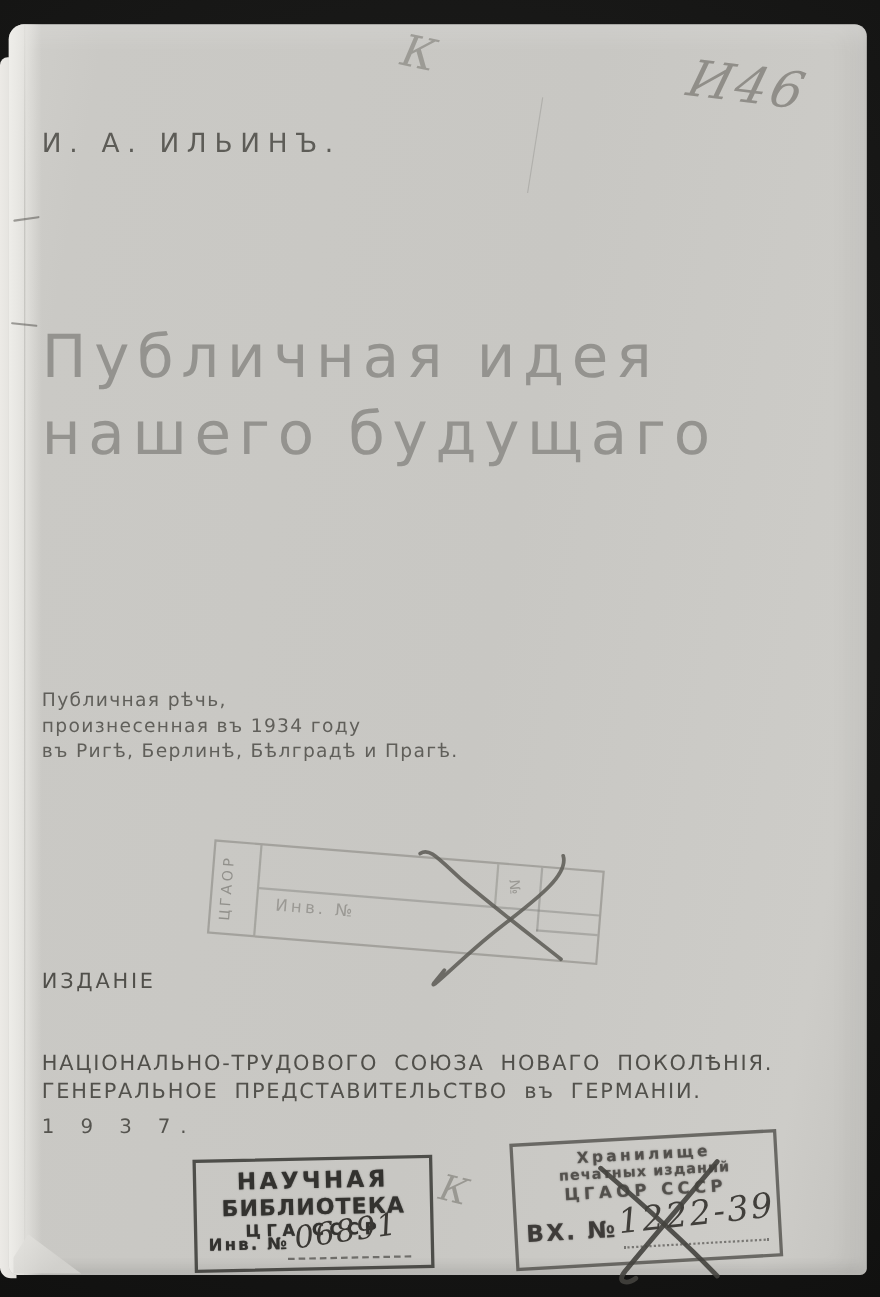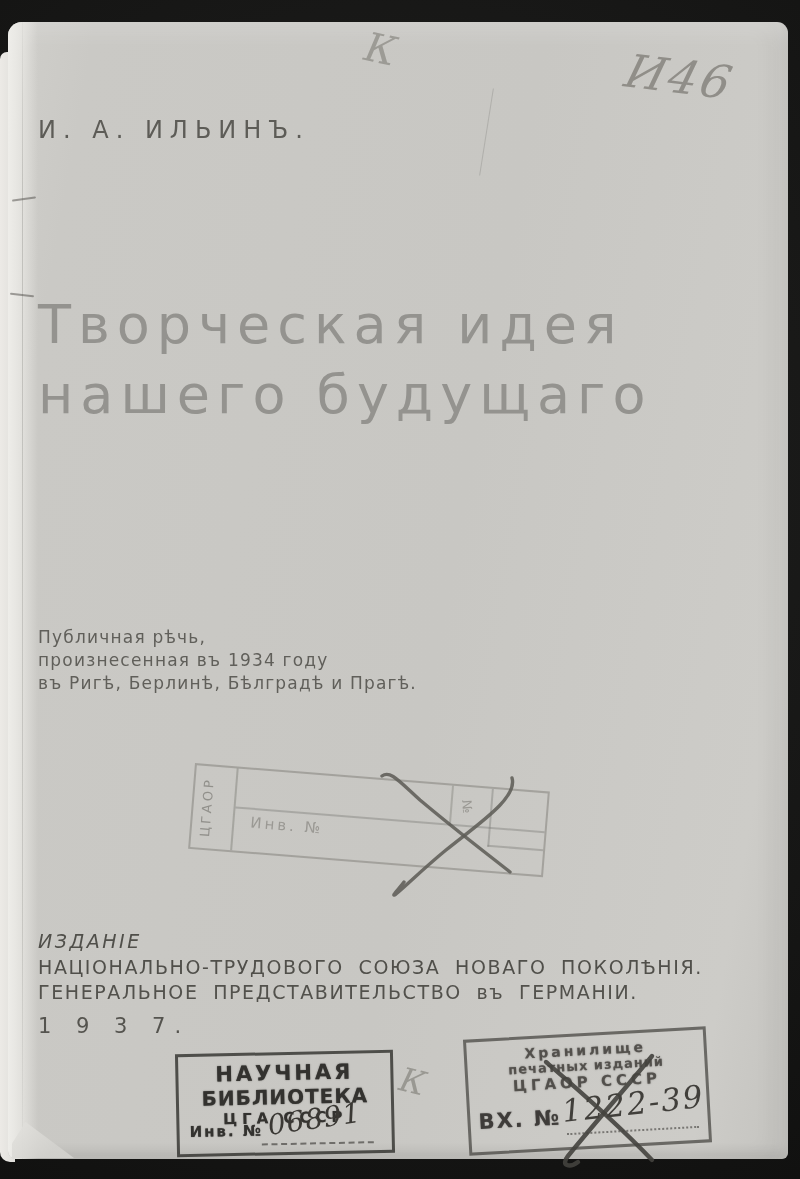--- a/index.html
+++ b/index.html
@@ -41,24 +41,24 @@
   .shelf-code{position:absolute;left:618px;top:28px;font-size:46px;letter-spacing:3px;
     transform:rotate(7deg) skewX(-8deg);color:rgba(134,132,126,.85);}
   .mark-bottom-k{position:absolute;left:392px;top:1040px;font-size:33px;transform:rotate(14deg);color:rgba(122,120,114,.6);}
 
   
   .centered{position:absolute;left:30px;right:22px;text-align:left;}
   .author{top:94px;font-size:24px;letter-spacing:7px;color:#5d5c57;}
   .title{top:268px;font-size:54px;line-height:70px;letter-spacing:7px;color:#94938f;font-weight:400;}
   .subtitle{top:488px;font-size:27px;letter-spacing:2.5px;color:#797873;}
   .speech{top:604px;font-size:17px;line-height:23px;letter-spacing:1.2px;color:#605f5a;}
-  .imprint1{top:908px;font-size:19px;letter-spacing:2.5px;color:#504f4a;font-style:italic;}
+  .imprint1{top:859px;font-size:19px;letter-spacing:2.5px;color:#504f4a;}
   .imprint2{top:934px;font-size:19px;letter-spacing:1.6px;word-spacing:7px;color:#504f4a;}
   .imprint3{top:959px;font-size:19px;letter-spacing:1.6px;word-spacing:7px;color:#52514c;}
-  .year{top:992px;font-size:21px;letter-spacing:9px;color:#55544f;}
+  .year{top:992px;font-size:18px;letter-spacing:9px;color:#55544f;}
 
   
   .acc-stamp{position:absolute;left:187px;top:741px;width:352px;height:82px;
     border:2px solid rgba(125,124,118,.5);transform:rotate(4.6deg);transform-origin:left top;}
   .acc-stamp .vline1{position:absolute;left:40px;top:0;bottom:0;width:2px;background:rgba(125,124,118,.45);}
   .acc-stamp .hline1{position:absolute;left:42px;right:0;top:38px;height:2px;background:rgba(125,124,118,.42);}
   .acc-stamp .vline2{position:absolute;left:256px;top:0;height:40px;width:2px;background:rgba(125,124,118,.4);}
   .acc-stamp .vline3{position:absolute;left:296px;top:0;height:58px;width:2px;background:rgba(125,124,118,.42);}
   .acc-stamp .hline2{position:absolute;left:296px;right:0;top:56px;height:2px;background:rgba(125,124,118,.42);}
   .acc-side{position:absolute;left:6px;top:4px;height:74px;writing-mode:vertical-rl;transform:rotate(180deg);
@@ -106,21 +106,21 @@
     <div class="top-crease"></div>
     <div class="corner-fold"></div>
 
     <div class="pencil mark-top-k">К</div>
     <div class="pencil shelf-code">И46</div>
     <div class="pencil mark-bottom-k">К</div>
 
     <div class="centered author">И. А. ИЛЬИНЪ.</div>
 
     <div class="centered title">
-      <div>Творческая идея</div>
+      <div>Публичная идея</div>
       <div>нашего будущаго</div>
     </div>
 
 
     <div class="centered speech">
       <div>Публичная  рѣчь,</div>
       <div>произнесенная  въ 1934 году</div>
       <div>въ Ригѣ, Берлинѣ, Бѣлградѣ и Прагѣ.</div>
     </div>
 

